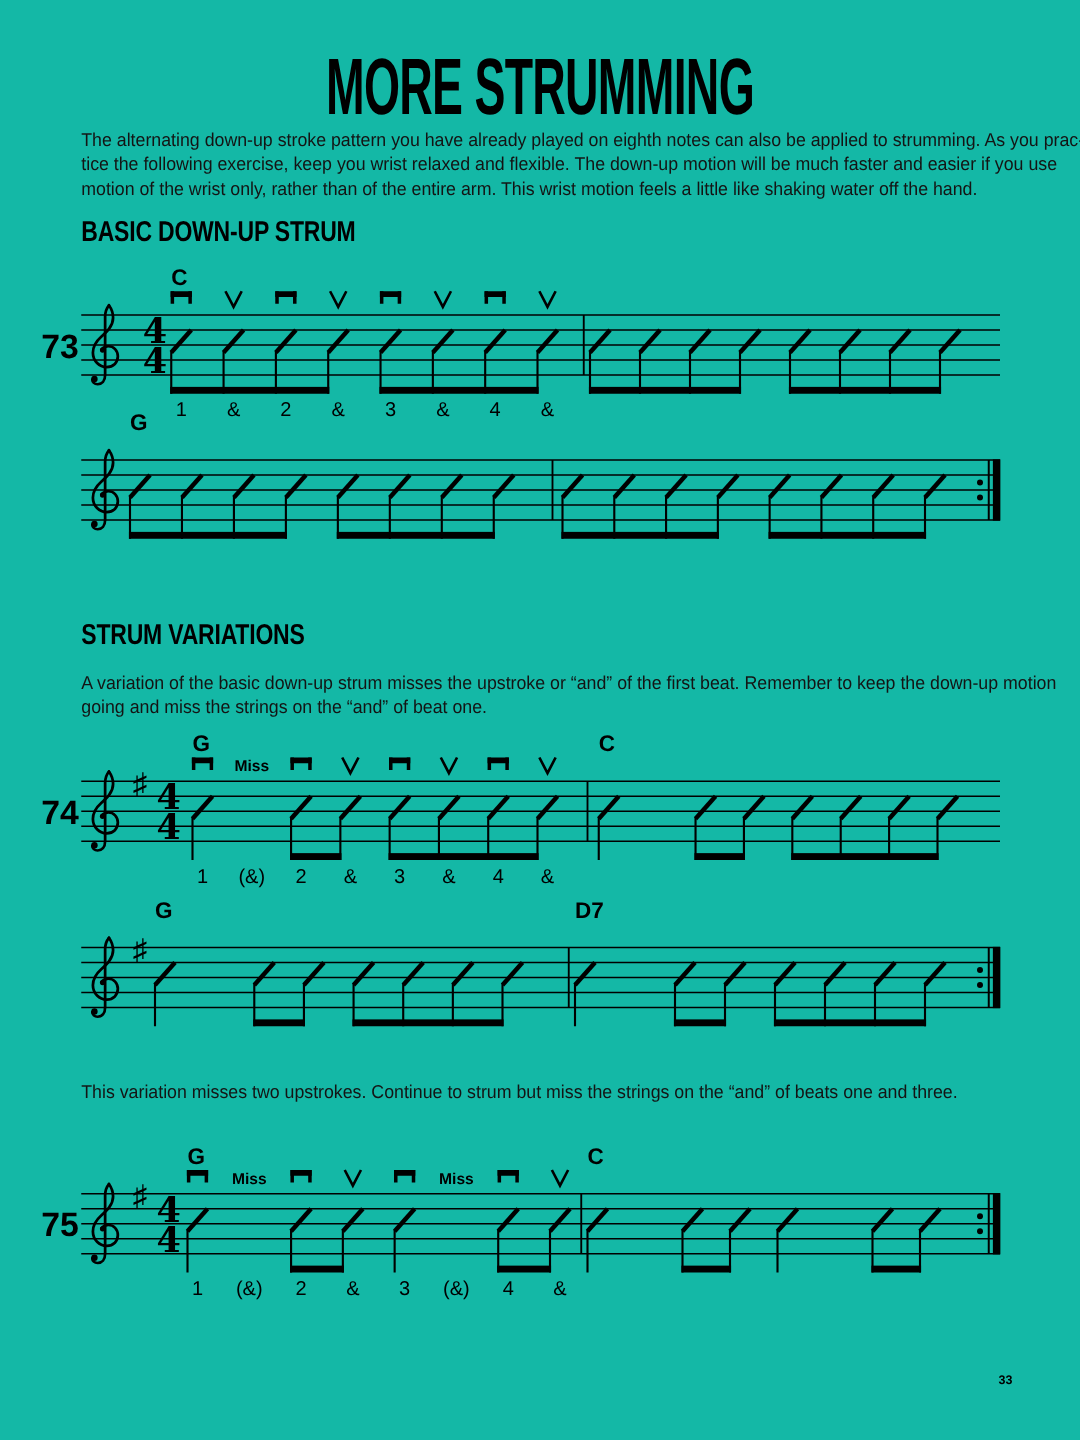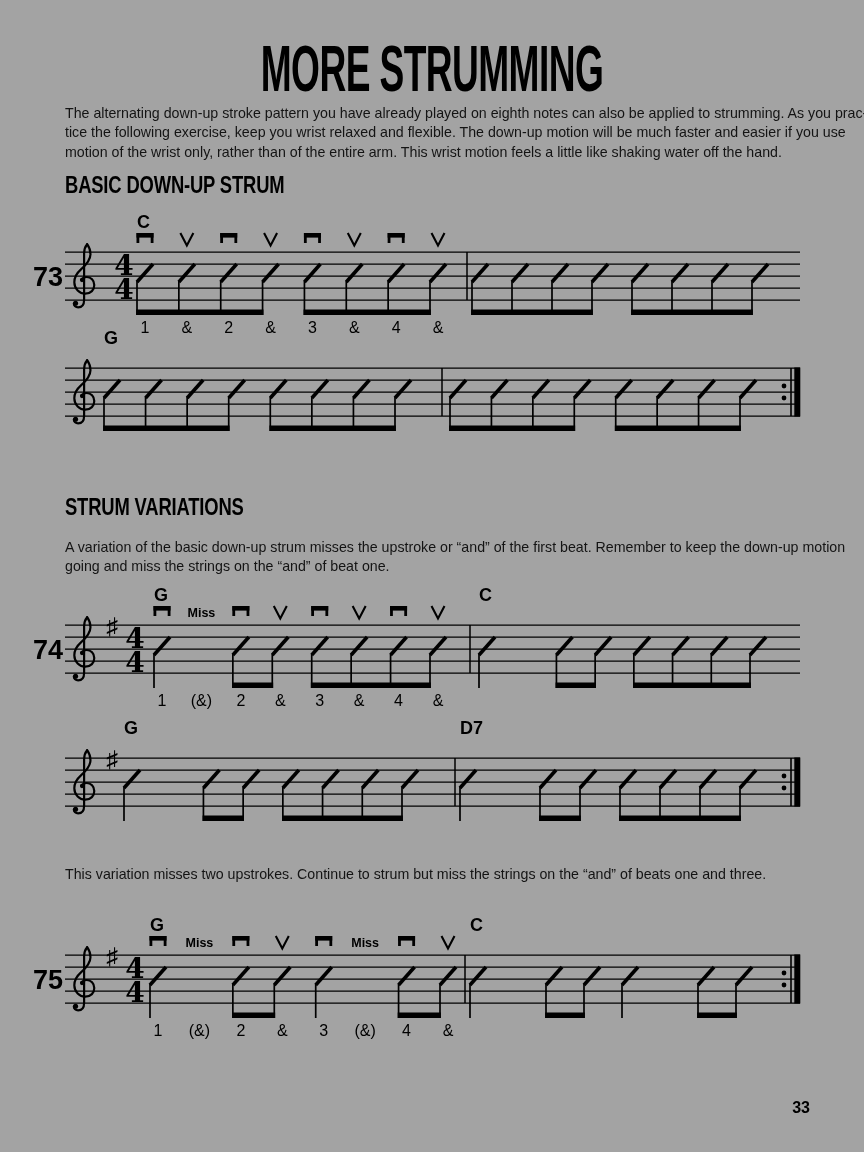--- a/index.html
+++ b/index.html
@@ -1,27 +1,27 @@
 <!DOCTYPE html>
 <html><head>
 <meta charset="utf-8">
 <style>
   html,body{margin:0;padding:0;background:#fff;}
-  .page{position:relative;width:864px;height:1152px;background:#a3a3a3;
+  .page{position:relative;width:864px;height:1152px;background:#14b8a6;
         font-family:"Liberation Sans",sans-serif;color:#000;overflow:hidden;}
   .title{position:absolute;top:34px;left:0;width:864px;margin:0;text-align:center;
          font-size:64px;line-height:70px;font-weight:bold;letter-spacing:-1px;
          transform:scaleX(0.58);transform-origin:center top;white-space:nowrap;}
   .heading{position:absolute;left:65px;margin:0;font-size:23px;line-height:23px;font-weight:bold;
            transform:scaleX(0.8);transform-origin:left top;white-space:nowrap;letter-spacing:-0.2px;}
   .para{position:absolute;left:65px;width:740px;font-size:14.8px;line-height:19.4px;color:#141414;
         transform:scaleX(0.96);transform-origin:left top;}
   .tline{white-space:nowrap;}
   .pagenum{position:absolute;top:1099px;left:760px;width:50px;text-align:right;
-           font-size:16px;font-weight:bold;}
+           font-size:10px;font-weight:bold;}
   #music-layer{position:absolute;left:0;top:0;width:864px;height:1152px;}
   #music-layer svg{overflow:visible;}
   .mtxt{fill:#000;font-family:"Liberation Sans",sans-serif;}
   .chord{font-size:18px;font-weight:bold;}
   .exnum{font-size:27px;font-weight:bold;}
   .count{font-size:16px;}
   .miss{font-size:12.5px;font-weight:bold;}
   .sharp{font-size:23px;font-weight:bold;}
   .tsig{font-family:"DejaVu Serif",serif;font-size:28px;font-weight:bold;}
 </style>

